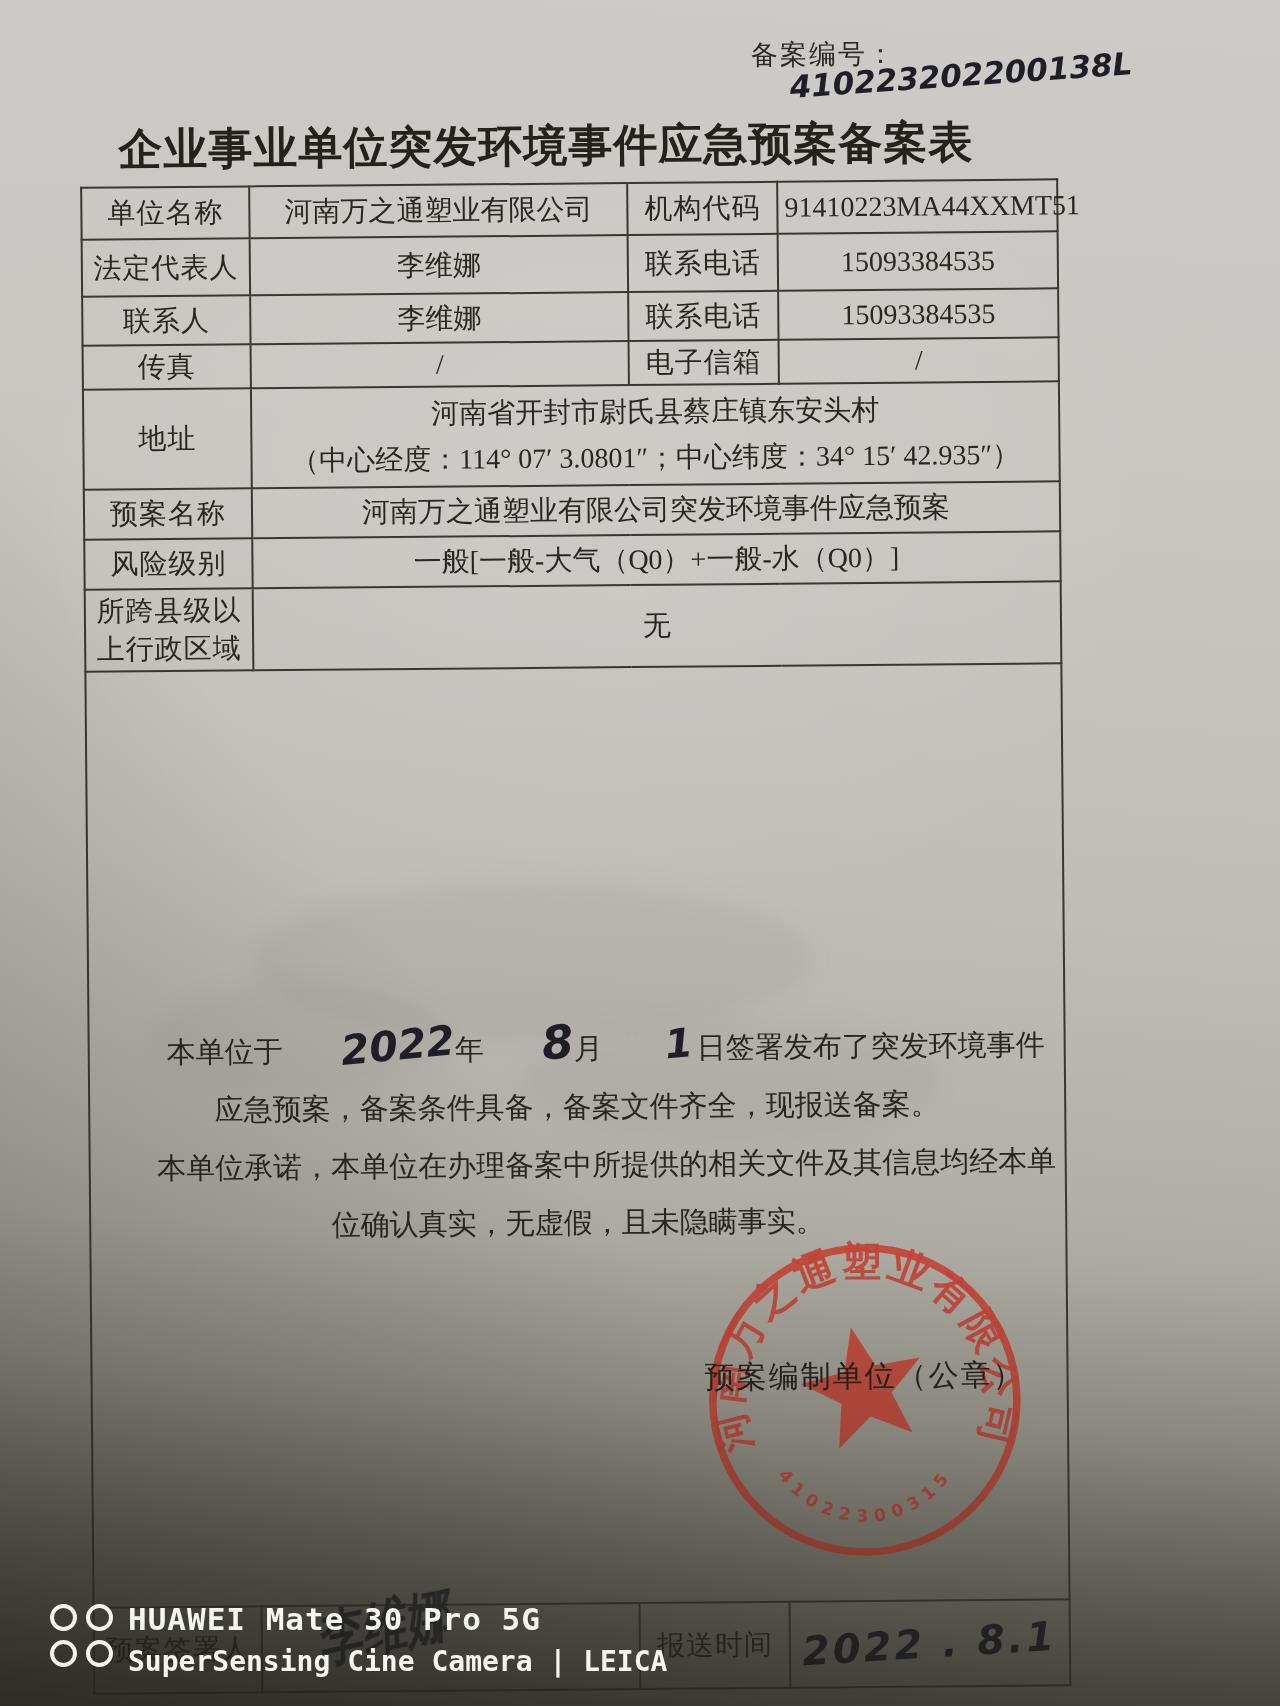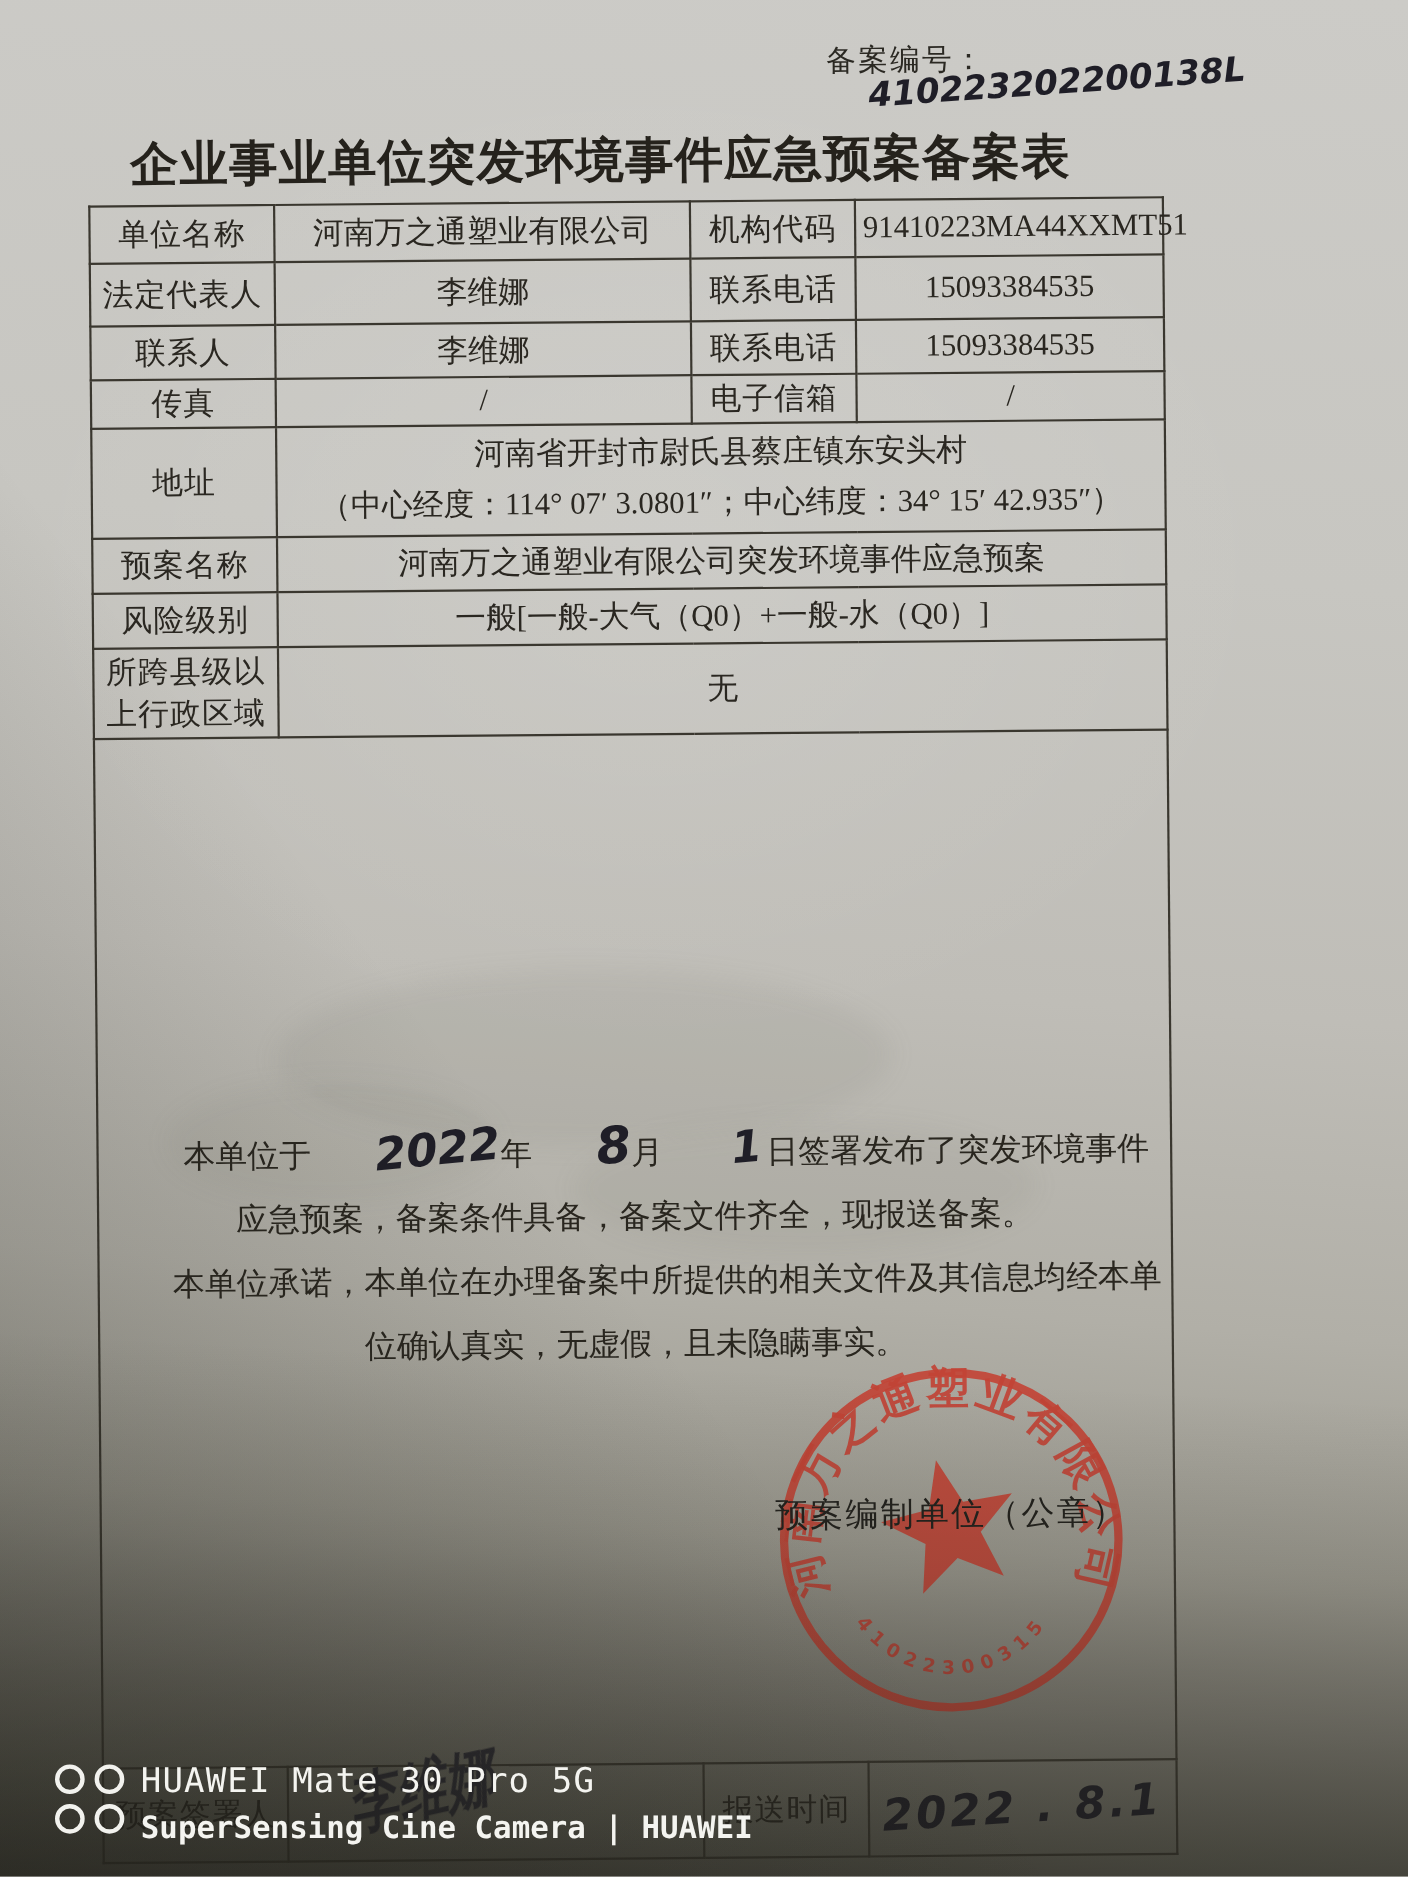--- a/index.html
+++ b/index.html
@@ -55,21 +55,21 @@
     background:
       linear-gradient(to top right, rgba(28,28,22,0.30), rgba(28,28,22,0) 38%),
       linear-gradient(183deg, rgba(0,0,0,0) 72%, rgba(44,43,35,0.16) 82%, rgba(38,37,30,0.40) 92%, rgba(28,28,22,0.55) 100%);}
   
   .watermark{position:absolute;inset:0;z-index:5;pointer-events:none;
              font-family:"DejaVu Sans Mono","Liberation Mono",monospace;color:#f4f4f0;}
   .ring{position:absolute;width:27px;height:27px;border:4.5px solid #f2f2ee;border-radius:50%;
         box-sizing:border-box;}
   .rg1{left:50px;top:1604px;} .rg2{left:86px;top:1604px;}
   .rg3{left:50px;top:1640px;} .rg4{left:86px;top:1640px;}
-  .wm1{position:absolute;left:128px;top:1601px;font-size:31px;font-weight:normal;letter-spacing:1px;}
+  .wm1{position:absolute;left:128px;top:1601px;font-size:31px;font-weight:bold;letter-spacing:1px;}
   .wm2{position:absolute;left:128px;top:1645px;font-size:28px;font-weight:bold;letter-spacing:0px;}
 </style>
 </head>
 <body>
 
 <div class="sheet">
 
   <span class="filing-label">备案编号：</span>
   <div class="filing-value hand">410223202200138L</div>
 
@@ -167,14 +167,14 @@
 </div>
 
 <div class="shadow"></div>
 
 <div class="watermark">
   <div class="ring rg1"></div>
   <div class="ring rg2"></div>
   <div class="ring rg3"></div>
   <div class="ring rg4"></div>
   <div class="wm1">HUAWEI Mate 30 Pro 5G</div>
-  <div class="wm2">SuperSensing Cine Camera | HUAWEI</div>
+  <div class="wm2">SuperSensing Cine Camera | LEICA</div>
 </div>
 
 </body></html>

